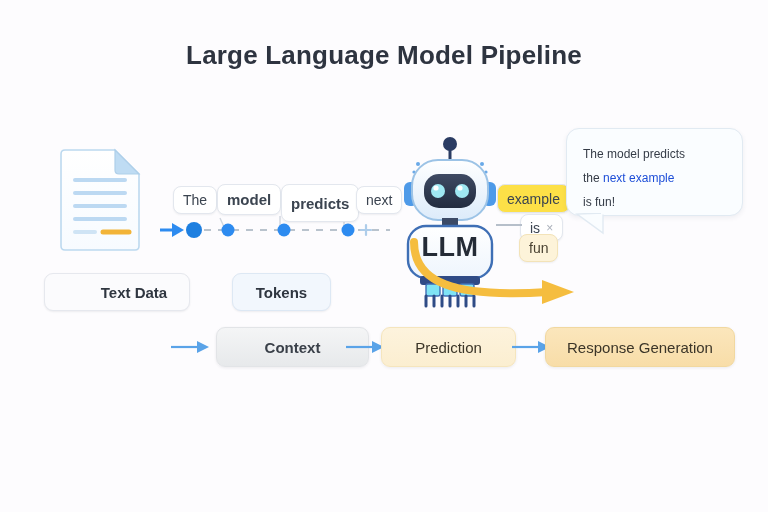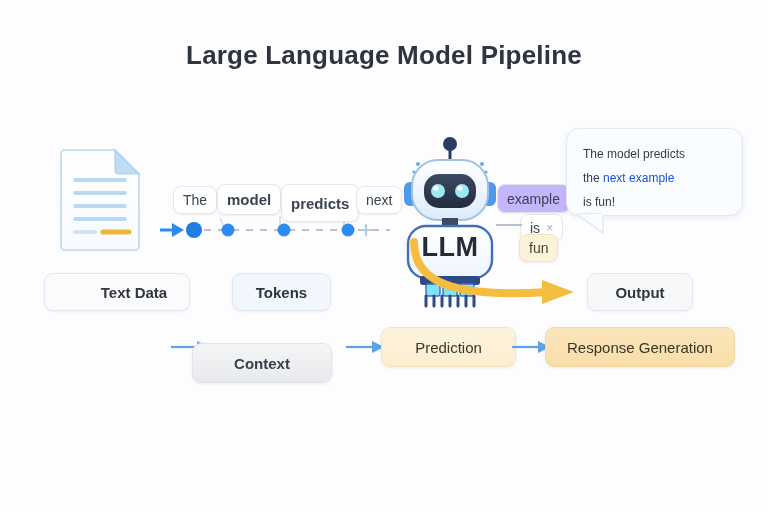--- a/index.html
+++ b/index.html
@@ -87,21 +87,21 @@
     box-shadow: 0 1px 2px rgba(40,50,70,0.07);
     padding: 0 9px;
     box-sizing: border-box;
   }
   #chip-0 { left: 173px; top: 186px; height: 28px; }
   #chip-1 { left: 217px; top: 184px; height: 31px; font-weight: bold; font-size: 15px; }
   #chip-2 { left: 281px; top: 184px; height: 38px; font-weight: bold; font-size: 15px; }
   #chip-3 { left: 356px; top: 186px; height: 28px; }
   #chip-4 {
     left: 497px; top: 184px; height: 29px;
-    background: #c4b5fd; border-color: #e1e5ec;
+    background: #fde047; border-color: #e1e5ec;
   }
   #chip-5 {
     left: 520px; top: 214px; height: 27px;
     background: #ffffff;
   }
   #chip-5 .x-ico {
     margin-left: 6px;
     color: #aab0ba;
     font-size: 12px;
     line-height: 1;
@@ -186,26 +186,25 @@
     box-sizing: border-box;
   }
   #stage-0 {
     left: 30px; width: 142px;
     background: linear-gradient(180deg,#fdf1d2,#fbe9bd);
     border: 1px solid #f4e0b0;
     color: #3b3528;
     font-weight: bold;
   }
   #stage-1 {
-    left: 192px; width: 140px;
+    left: 216px; width: 153px;
     background: linear-gradient(180deg,#f4f5f6,#e7e9eb);
     border: 1px solid #e2e4e7;
     color: #3a4049;
     font-weight: bold;
-    margin-top: 16px;
   }
   #stage-2 {
     left: 381px; width: 135px;
     background: linear-gradient(180deg,#fdf3dd,#fbeed0);
     border: 1px solid #f5e5bd;
     color: #3b3528;
     text-align: right;
   }
   #stage-3 {
     left: 545px; width: 190px;
@@ -354,21 +353,20 @@
   <svg id="bubble-tail" viewBox="0 0 30 22">
     <path d="M28 0 L28 20 L2 1 Z" fill="#fafdff" stroke="#e1eaf2" stroke-width="1.4"></path>
     <line x1="26" y1="0" x2="29" y2="0" stroke="#fafdff" stroke-width="3"></line>
   </svg>
 
   <svg id="amber-arrow" viewBox="0 0 190 72">
     <path d="M6 6 C6 46, 44 62, 140 56" fill="none" stroke="#f5bd3f" stroke-width="8" stroke-linecap="round"></path>
     <path d="M134 44 L166 56 L134 68 Z" fill="#f5bd3f"></path>
   </svg>
 
-  <div class="pill" id="pill-output">Output</div>
 
   <svg class="flow-arrow" id="flow-arrow-0" viewBox="0 0 40 16">
     <line x1="0" y1="8" x2="28" y2="8" stroke="#5aa3e8" stroke-width="2.2"></line>
     <path d="M26 2 L38 8 L26 14 Z" fill="#5aa3e8"></path>
   </svg>
   <div class="stage-box" id="stage-1">Context</div>
   <svg class="flow-arrow" id="flow-arrow-1" viewBox="0 0 40 16">
     <line x1="0" y1="8" x2="28" y2="8" stroke="#5aa3e8" stroke-width="2.2"></line>
     <path d="M26 2 L38 8 L26 14 Z" fill="#5aa3e8"></path>
   </svg>

